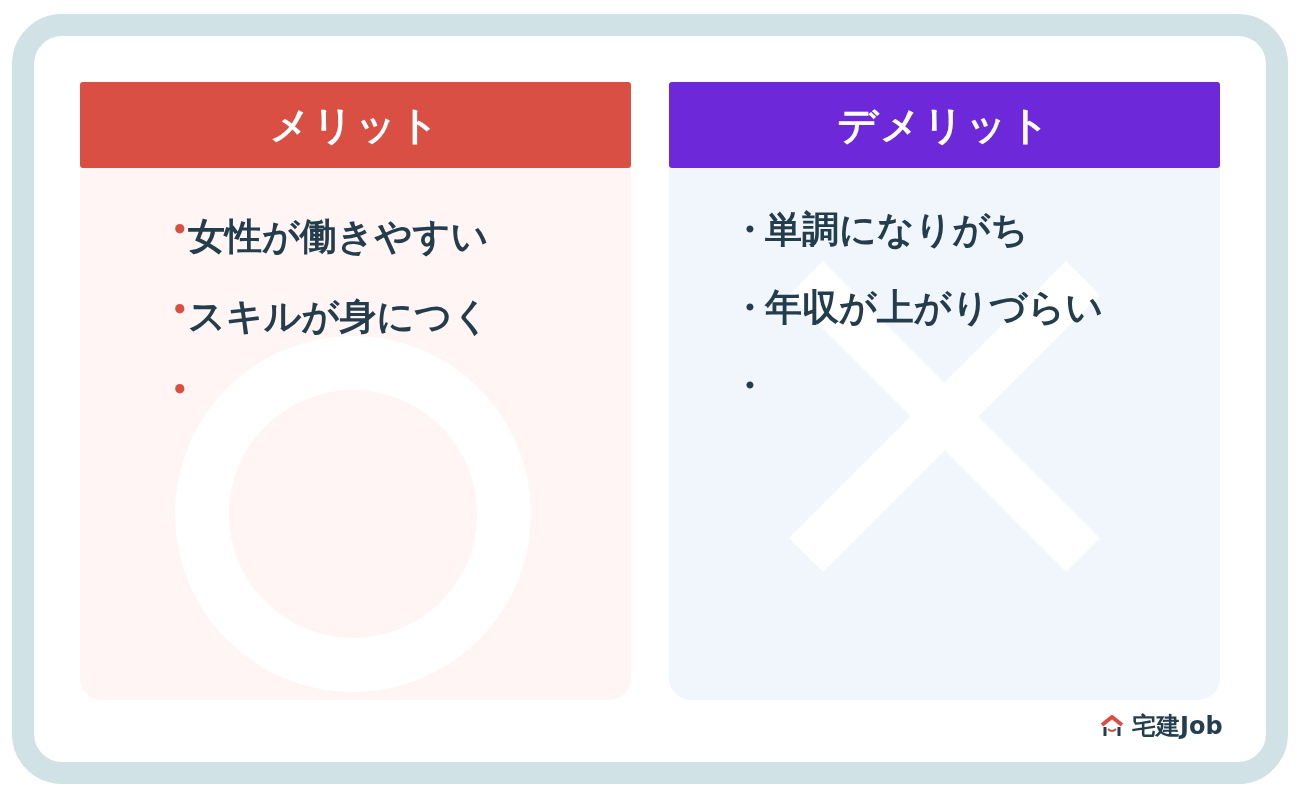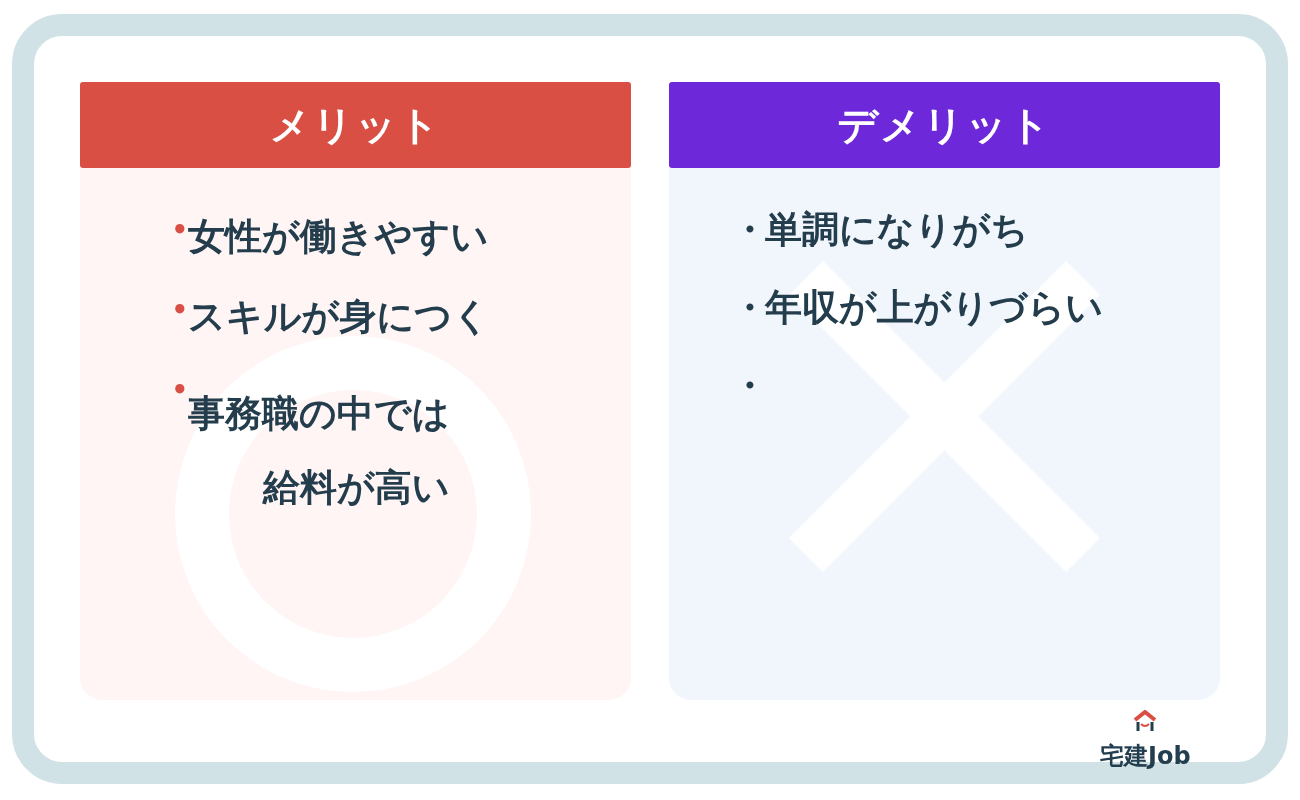--- a/index.html
+++ b/index.html
@@ -19,21 +19,21 @@
   ul{list-style:none;margin:0;padding:0;position:absolute;z-index:2;}
   .merit ul{left:68px;top:42px;}
   .demerit ul{left:62px;top:42px;}
   li{color:#243d4c;font-size:37px;font-weight:bold;line-height:40px;display:flex;align-items:flex-start;}
   .merit li{margin-bottom:33px;}
   .demerit li{margin-bottom:38px;}
   .merit .bullet{color:#d94f43;width:40px;font-size:26px;flex:none;}
   .demerit .bullet{color:#243d4c;width:34px;flex:none;}
   .merit li .txt{display:block;margin-top:7px;}
   .multi{line-height:74px;margin-top:-17px;}
-  .logo{position:absolute;left:1100px;top:710px;display:flex;align-items:center;gap:8px;color:#233e4f;font-size:24px;font-weight:bold;flex-direction:column;}
+  .logo{position:absolute;left:1100px;top:710px;display:flex;align-items:center;gap:8px;color:#233e4f;font-size:24px;font-weight:bold;}
 </style>
 </head>
 <body>
 
 <div class="frame"></div>
 
 <div class="panel merit">
   <div class="head">メリット</div>
   <div class="body">
     <div class="ring"></div>
@@ -41,24 +41,20 @@
       <li>
         <span class="bullet">•</span>
         <span class="txt">女性が働きやすい</span>
       </li>
       <li>
         <span class="bullet">•</span>
         <span class="txt">スキルが身につく</span>
       </li>
       <li>
         <span class="bullet">•</span>
-        <span class="txt multi">
-          <span style="display:block">事務職の中では</span>
-          <span style="display:block">給料が高い</span>
-        </span>
       </li>
     </ul>
   </div>
 </div>
 
 <div class="panel demerit">
   <div class="head">デメリット</div>
   <div class="body">
     <svg class="cross" viewBox="0 0 551 532">
       <g stroke="#ffffff" stroke-width="48" stroke-linecap="butt">

